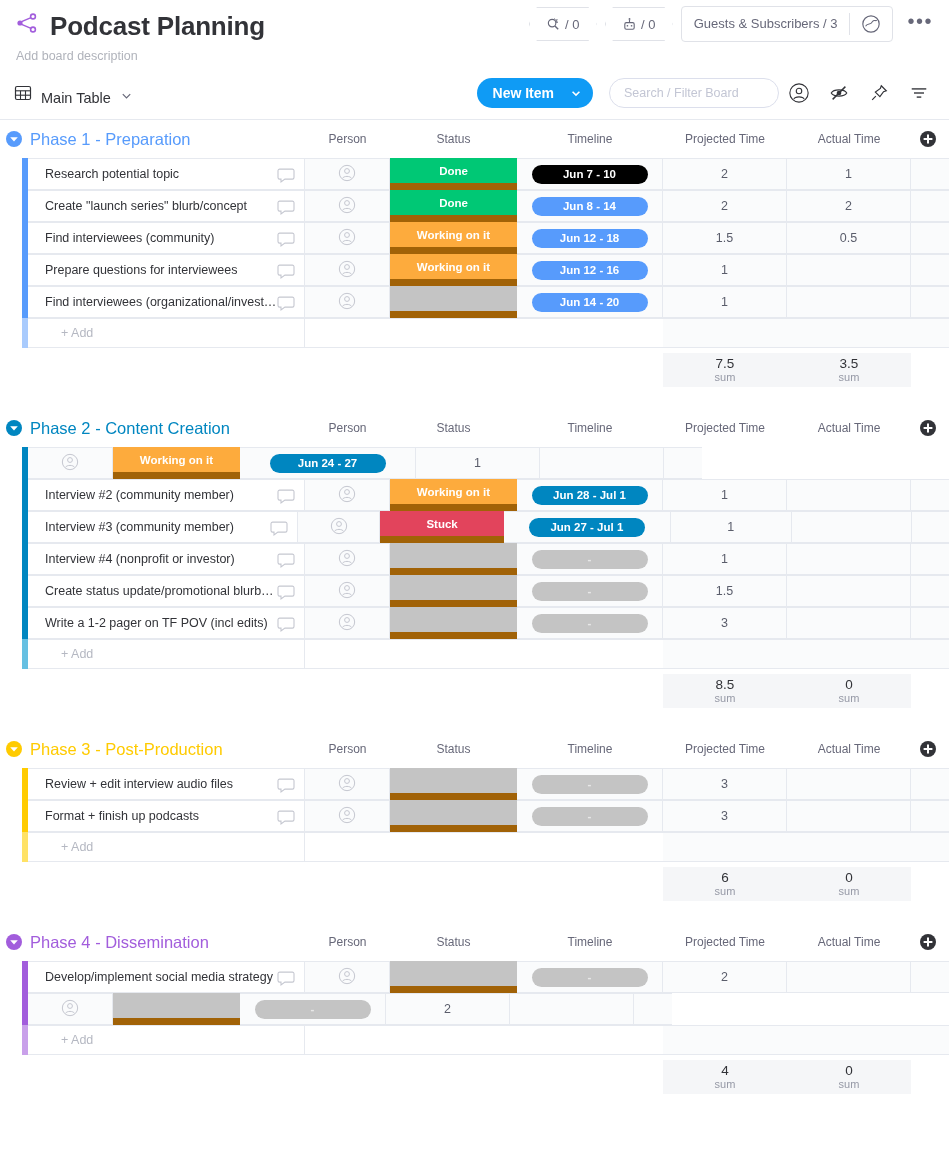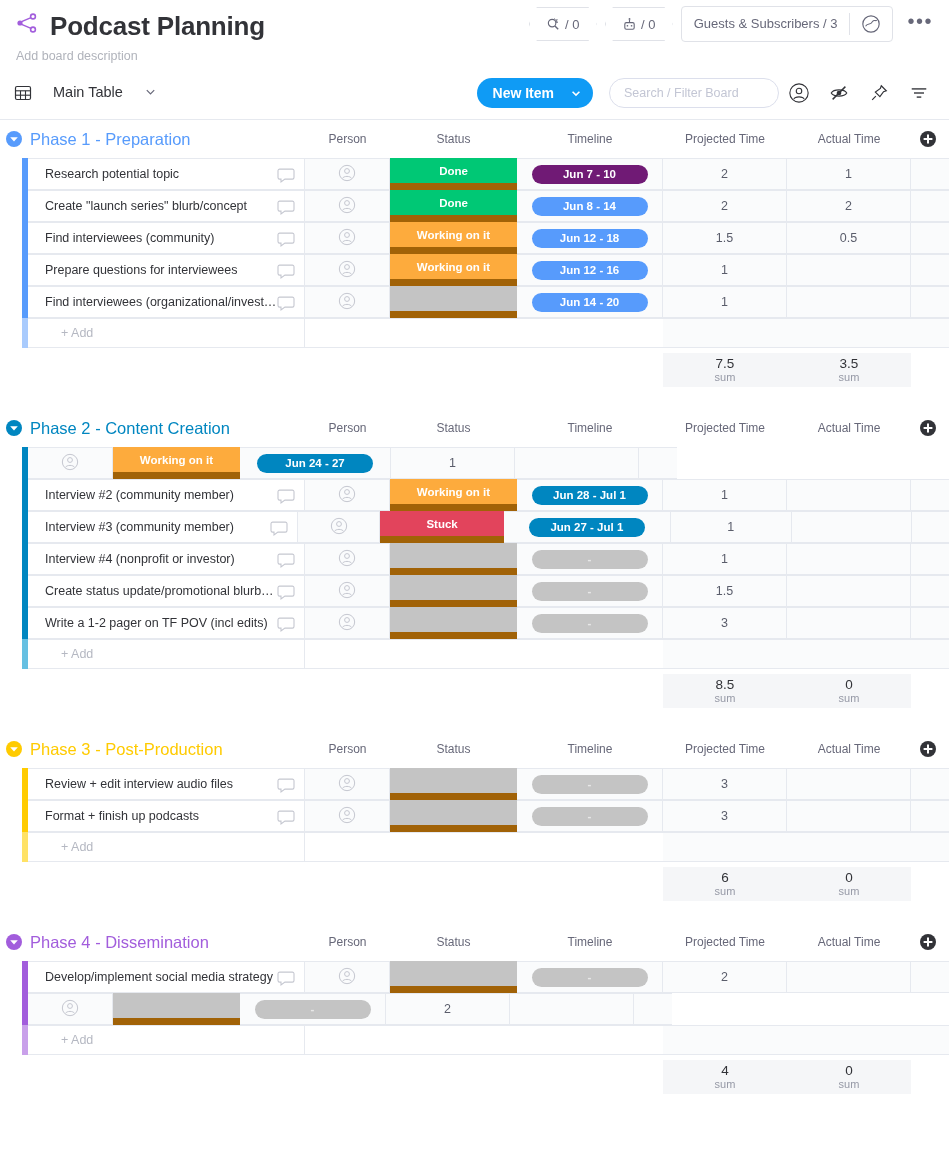--- a/index.html
+++ b/index.html
@@ -86,21 +86,21 @@
 
   
   .toolbar {
     position: relative;
     height: 50px;
     border-bottom: 1px solid #e6e9ef;
     display: flex;
     align-items: center;
     padding: 0 14px;
   }
-  .view-tab { display: flex; align-items: flex-start; gap: 21px; cursor: pointer; }
+  .view-tab { display: flex; align-items: flex-end; gap: 9px; cursor: pointer; }
   .view-tab-label { font-size: 14.5px; color: #323338; }
   .toolbar-right {
     position: absolute;
     right: 10px;
     top: 8px;
     display: flex;
     align-items: center;
     gap: 0px;
   }
   .new-item-btn {
@@ -428,21 +428,21 @@
         <span><svg width="20" height="20" viewBox="0 0 24 24">
                 <circle cx="12" cy="12" r="9.2" fill="none" stroke="#c5c7d0" stroke-width="1.2"></circle>
                 <circle cx="12" cy="9.6" r="2.9" fill="none" stroke="#c5c7d0" stroke-width="1.2"></circle>
                 <path d="M6.6 18.4 C8 15.3 16 15.3 17.4 18.4" fill="none" stroke="#c5c7d0" stroke-width="1.2"></path>
               </svg></span>
       </div>
       <div class="cell status" style="width:127px">
         <div class="status-inner" style="background:#00c875">Done</div>
       </div>
       <div class="cell timeline" style="width:146px">
-            <div class="timeline-pill" style="background:#701a75">Jun 7 - 10</div>
+            <div class="timeline-pill" style="background:#000000">Jun 7 - 10</div>
           </div>
       <div class="cell num" style="width:124px">2</div>
       <div class="cell num" style="width:124px">1</div>
       <div class="cell tail" style="width:38px"></div>
     </div>
         <div class="row">
       <div class="row-color" style="background:#579bfc"></div>
       <div class="cell name" style="width:277px">
         <span class="name-text" style="max-width:235px">Create "launch series" blurb/concept</span>
         <span class="chat-icon"><svg width="20" height="20" viewBox="0 0 22 22">
@@ -592,21 +592,21 @@
       <div class="cell person" style="width:85px">
         <span><svg width="20" height="20" viewBox="0 0 24 24">
                 <circle cx="12" cy="12" r="9.2" fill="none" stroke="#c5c7d0" stroke-width="1.2"></circle>
                 <circle cx="12" cy="9.6" r="2.9" fill="none" stroke="#c5c7d0" stroke-width="1.2"></circle>
                 <path d="M6.6 18.4 C8 15.3 16 15.3 17.4 18.4" fill="none" stroke="#c5c7d0" stroke-width="1.2"></path>
               </svg></span>
       </div>
       <div class="cell status" style="width:127px">
         <div class="status-inner" style="background:#fdab3d">Working on it</div>
       </div>
-      <div class="cell timeline" style="width:151px">
+      <div class="cell timeline" style="width:176px">
             <div class="timeline-pill" style="background:#0086c0">Jun 24 - 27</div>
           </div>
       <div class="cell num" style="width:124px">1</div>
       <div class="cell num" style="width:124px"></div>
       <div class="cell tail" style="width:38px"></div>
     </div>
         <div class="row">
       <div class="row-color" style="background:#0086c0"></div>
       <div class="cell name" style="width:277px">
         <span class="name-text" style="max-width:235px">Interview #2 (community member)</span>

